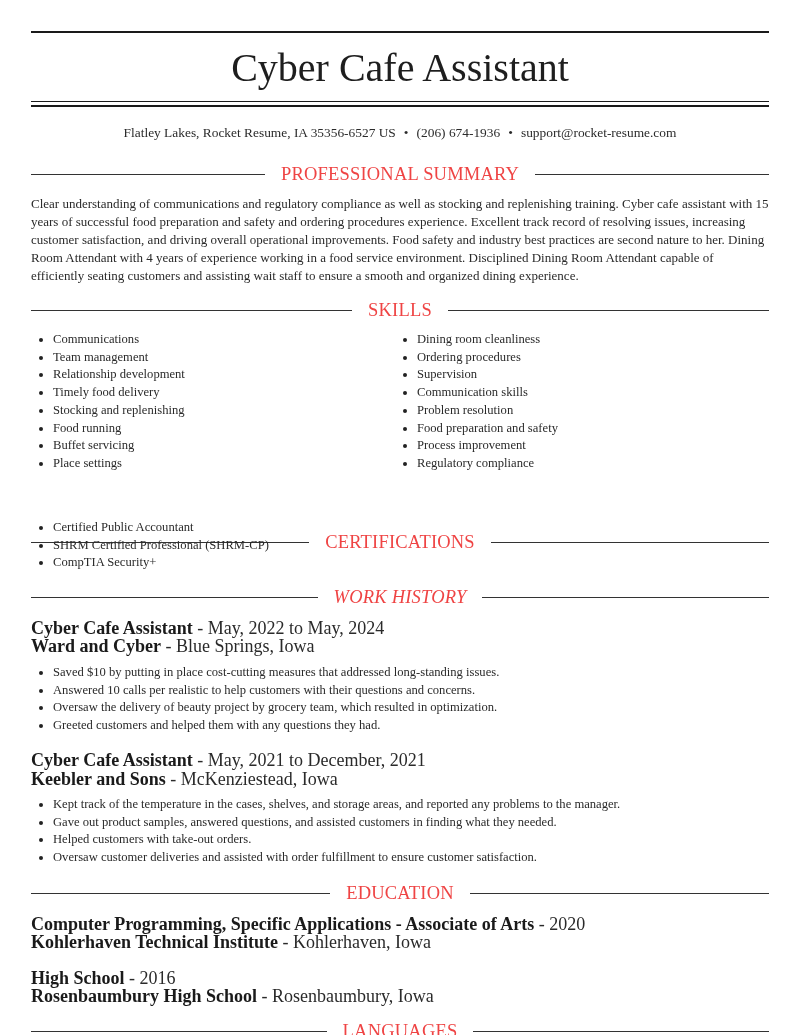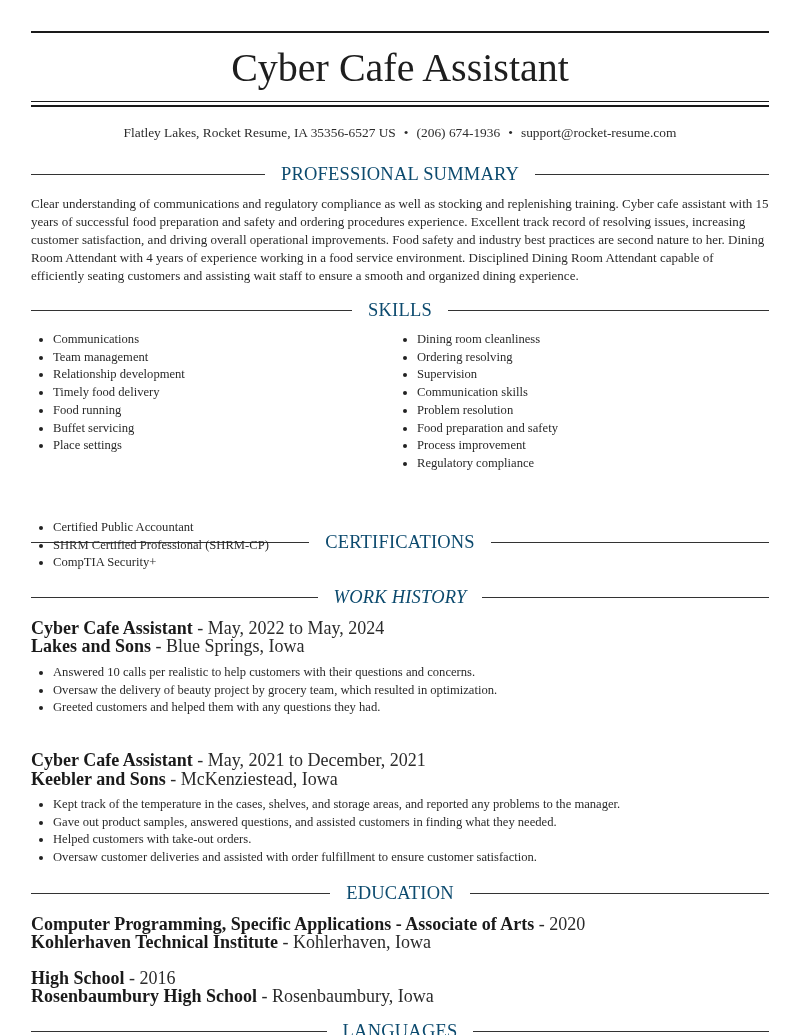--- a/index.html
+++ b/index.html
@@ -80,21 +80,21 @@
       align-items: center;
     }
     .section-head .line {
       flex: 1;
       height: 1px;
       background: #333333;
     }
     .section-head .title {
       font-size: 18.5px;
       line-height: 24px;
-      color: #0c4a6e;
+      color: #ef4444;
       padding: 0 16px;
       letter-spacing: 0.2px;
       white-space: nowrap;
     }
     .summary {
       position: absolute;
       left: 0;
       top: 195px;
       width: 738px;
       font-size: 13px;
@@ -180,27 +180,28 @@
   <div class="section-head" style="top:298px;">
     <div class="line"></div>
     <div class="title">SKILLS</div>
     <div class="line"></div>
   </div>
   <ul class="bullets skills-col skills-left">
     <li>Communications</li>
     <li>Team management</li>
     <li>Relationship development</li>
     <li>Timely food delivery</li>
+    <li>Stocking and replenishing</li>
     <li>Food running</li>
     <li>Buffet servicing</li>
     <li>Place settings</li>
   </ul>
   <ul class="bullets skills-col skills-right">
     <li>Dining room cleanliness</li>
-    <li>Ordering resolving</li>
+    <li>Ordering procedures</li>
     <li>Supervision</li>
     <li>Communication skills</li>
     <li>Problem resolution</li>
     <li>Food preparation and safety</li>
     <li>Process improvement</li>
     <li>Regulatory compliance</li>
   </ul>
 
   <div class="section-head" style="top:486px;margin-top:44px;">
     <div class="line"></div>
@@ -216,23 +217,24 @@
   <div class="section-head" style="top:585px;font-style:italic;">
     <div class="line"></div>
     <div class="title">WORK HISTORY</div>
     <div class="line"></div>
   </div>
 
   <div class="job-line" style="top:619px;">
     <b>Cyber Cafe Assistant</b><span> - May, 2022 to May, 2024</span>
   </div>
   <div class="job-line" style="top:637px;">
-    <b>Lakes and Sons</b><span> - Blue Springs, Iowa</span>
+    <b>Ward and Cyber</b><span> - Blue Springs, Iowa</span>
   </div>
   <ul class="bullets job-bullets" style="top:664px;">
+    <li>Saved $10 by putting in place cost-cutting measures that addressed long-standing issues.</li>
     <li>Answered 10 calls per realistic to help customers with their questions and concerns.</li>
     <li>Oversaw the delivery of beauty project by grocery team, which resulted in optimization.</li>
     <li>Greeted customers and helped them with any questions they had.</li>
   </ul>
 
   <div class="job-line" style="top:751px;">
     <b>Cyber Cafe Assistant</b><span> - May, 2021 to December, 2021</span>
   </div>
   <div class="job-line" style="top:770px;">
     <b>Keebler and Sons</b><span> - McKenziestead, Iowa</span>

